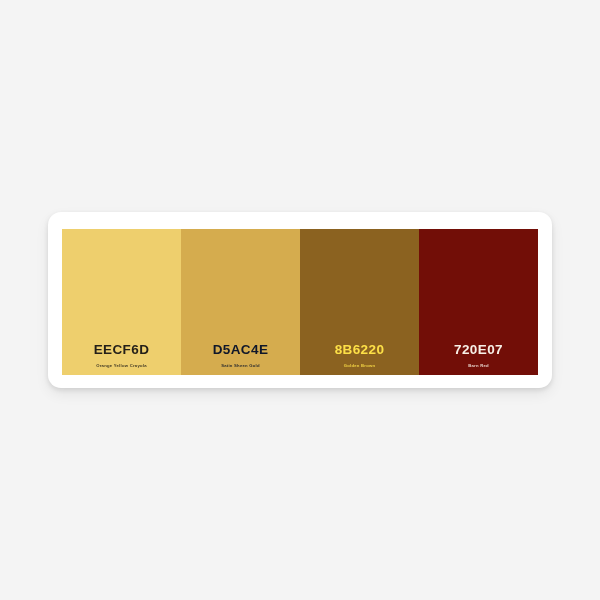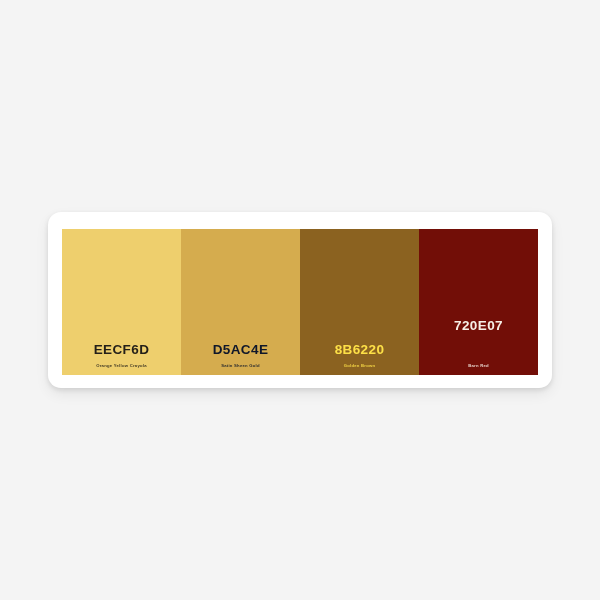--- a/index.html
+++ b/index.html
@@ -86,21 +86,21 @@
       <div class="swatch" style="background: rgb(213, 172, 78); color: #0f172a;">
         <div class="swatch-hex">D5AC4E</div>
         <div class="swatch-name">Satin Sheen Gold</div>
       </div>
 
       <div class="swatch" style="background: rgb(139, 98, 32); color: #fde047;">
         <div class="swatch-hex">8B6220</div>
         <div class="swatch-name">Golden Brown</div>
       </div>
 
-      <div class="swatch" style="background: rgb(114, 14, 7); color: rgb(247, 239, 230); gap: 24px;">
+      <div class="swatch" style="background: rgb(114, 14, 7); color: rgb(247, 239, 230);">
         <div class="swatch-hex">720E07</div>
         <div class="swatch-name">Barn Red</div>
       </div>
 
 
     </div>
   </div>
 </div>
 
 </body></html>

